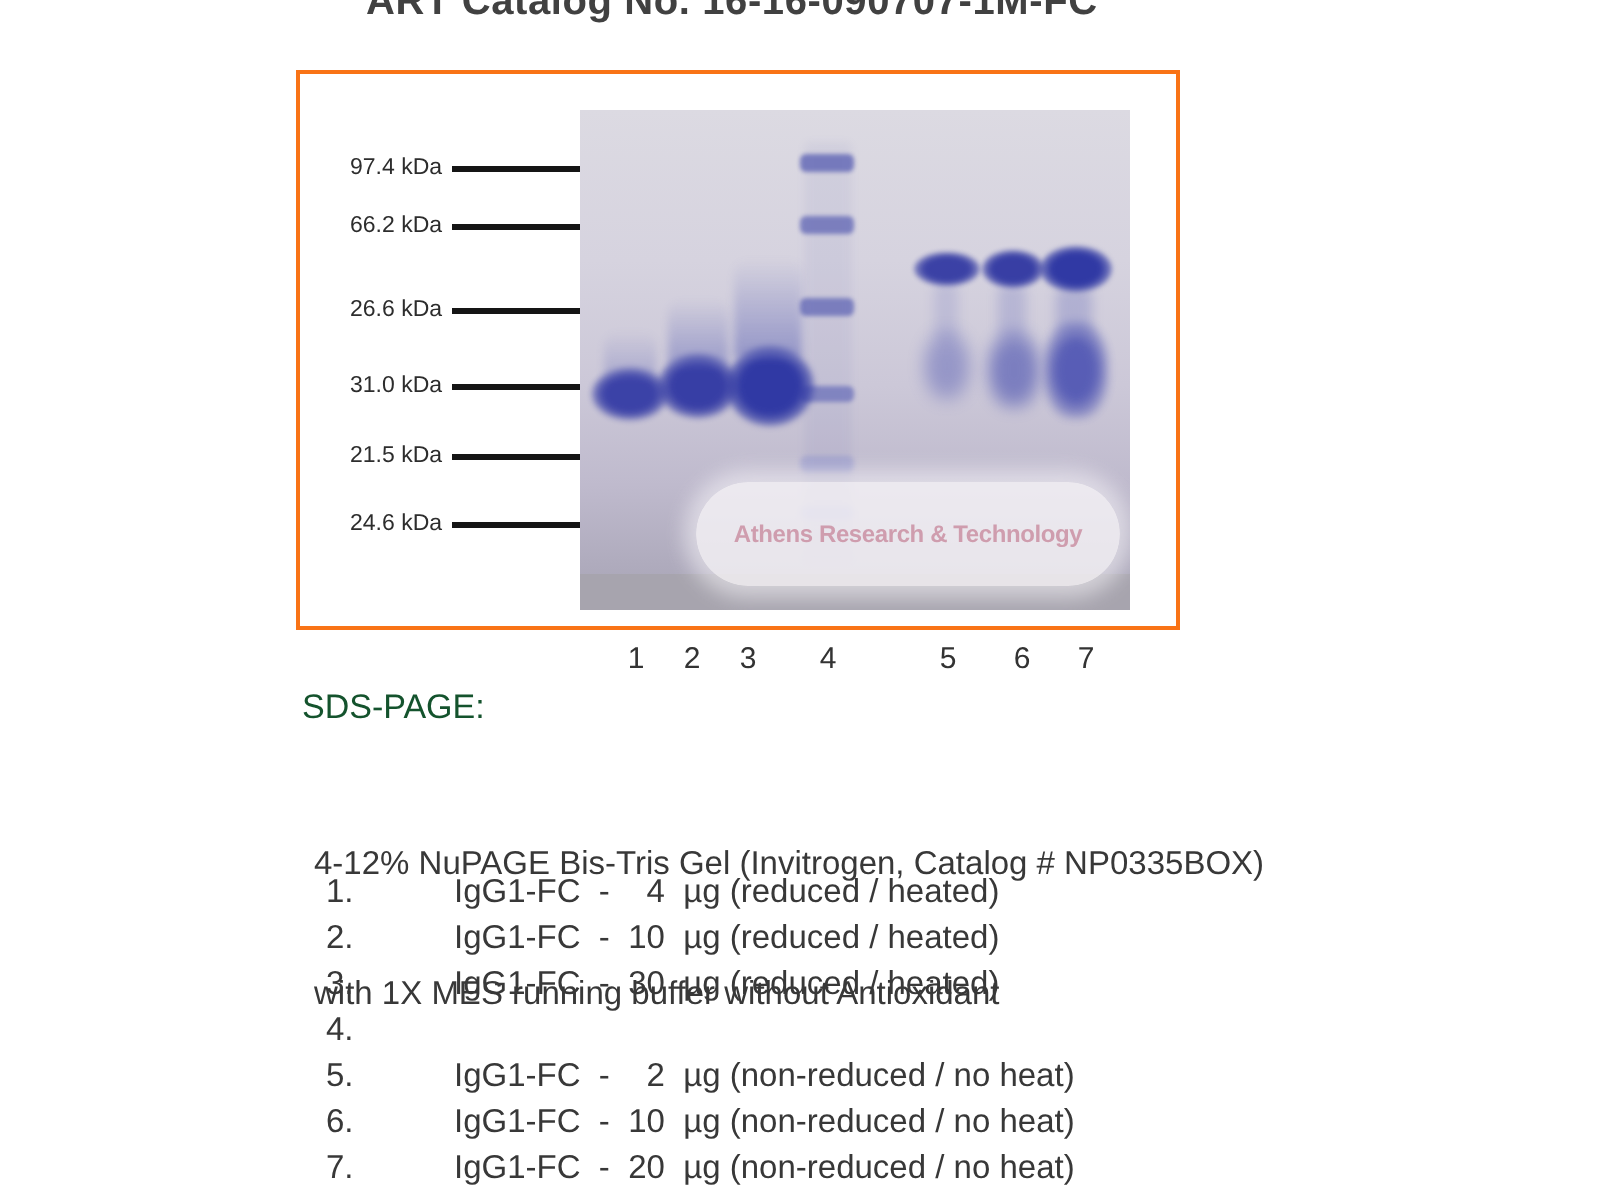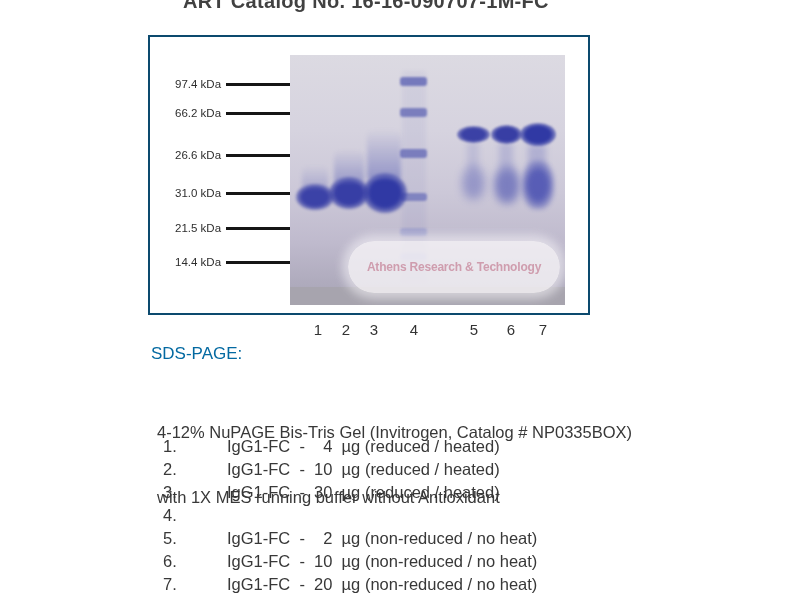--- a/index.html
+++ b/index.html
@@ -10,21 +10,21 @@
   }
   
   .doc-title{
     position:absolute;left:183px;top:-10px;
     font-size:20px;font-weight:600;letter-spacing:.3px;color:#414141;
     white-space:pre;
   }
   
   .frame{
     position:absolute;left:148px;top:35px;width:442px;height:280px;
-    border:2px solid #0c4a6e;background:#ffffff;box-sizing:border-box;
+    border:2px solid #f97316;background:#ffffff;box-sizing:border-box;
   }
   .markers{position:absolute;inset:0;}
   .marker-row{position:absolute;left:0;width:100%;height:16px;}
   .marker-row:nth-child(1){top:39px}
   .marker-row:nth-child(2){top:68px}
   .marker-row:nth-child(3){top:110px}
   .marker-row:nth-child(4){top:148px}
   .marker-row:nth-child(5){top:183px}
   .marker-row:nth-child(6){top:217px}
   .marker-label{
@@ -57,21 +57,21 @@
   .lane-numbers{position:absolute;left:148px;top:321px;width:442px;height:18px;}
   .lane-num{position:absolute;top:0;width:18px;text-align:center;font-size:15px;color:#333;}
   .lane-num:nth-child(1){left:161px}
   .lane-num:nth-child(2){left:189px}
   .lane-num:nth-child(3){left:217px}
   .lane-num:nth-child(4){left:257px}
   .lane-num:nth-child(5){left:317px}
   .lane-num:nth-child(6){left:354px}
   .lane-num:nth-child(7){left:386px}
   
-  .sds-heading{position:absolute;left:151px;top:344px;font-size:17px;color:#0369a1;}
+  .sds-heading{position:absolute;left:151px;top:344px;font-size:17px;color:#14532d;}
   .gel-desc{position:absolute;left:157px;top:379px;font-size:16.5px;line-height:21.5px;color:#383838;white-space:pre;}
   .lane-list{position:absolute;left:163px;top:437px;font-size:16.5px;color:#383838;}
   .lane-row{display:flex;height:23px;align-items:flex-start;}
   .lane-row .num{width:64px;white-space:pre;}
   .lane-row .desc{white-space:pre;}
 </style>
 </head>
 <body>
 
 <div class="page">
@@ -100,21 +100,21 @@
         <span class="marker-label">31.0 kDa</span>
         <span class="arrow-line"></span>
         <span class="arrow-head"></span>
       </div>
       <div class="marker-row">
         <span class="marker-label">21.5 kDa</span>
         <span class="arrow-line"></span>
         <span class="arrow-head"></span>
       </div>
       <div class="marker-row">
-        <span class="marker-label">14.4 kDa</span>
+        <span class="marker-label">24.6 kDa</span>
         <span class="arrow-line"></span>
         <span class="arrow-head"></span>
       </div>
     </div>
 
     <div class="gel-photo">
         <div class="band blob" style="left: 232px; top: 106px; width: 32px; height: 48px; opacity: 0.85; filter: blur(2.5px); --c: #444bb0;"></div>
         <div class="band rect" style="left: 238px; top: 89px; width: 18px; height: 24px; opacity: 0.33; filter: blur(3px); --c: #6d72bd;"></div>
         <div class="band ellipse" style="left: 230px; top: 68px; width: 36px; height: 23px; opacity: 1; filter: blur(1.2px); --c: #3039a4;"></div>
         <div class="band blob" style="left: 203px; top: 110px; width: 28px; height: 40px; opacity: 0.62; filter: blur(3.5px); --c: #4a51b0;"></div>

